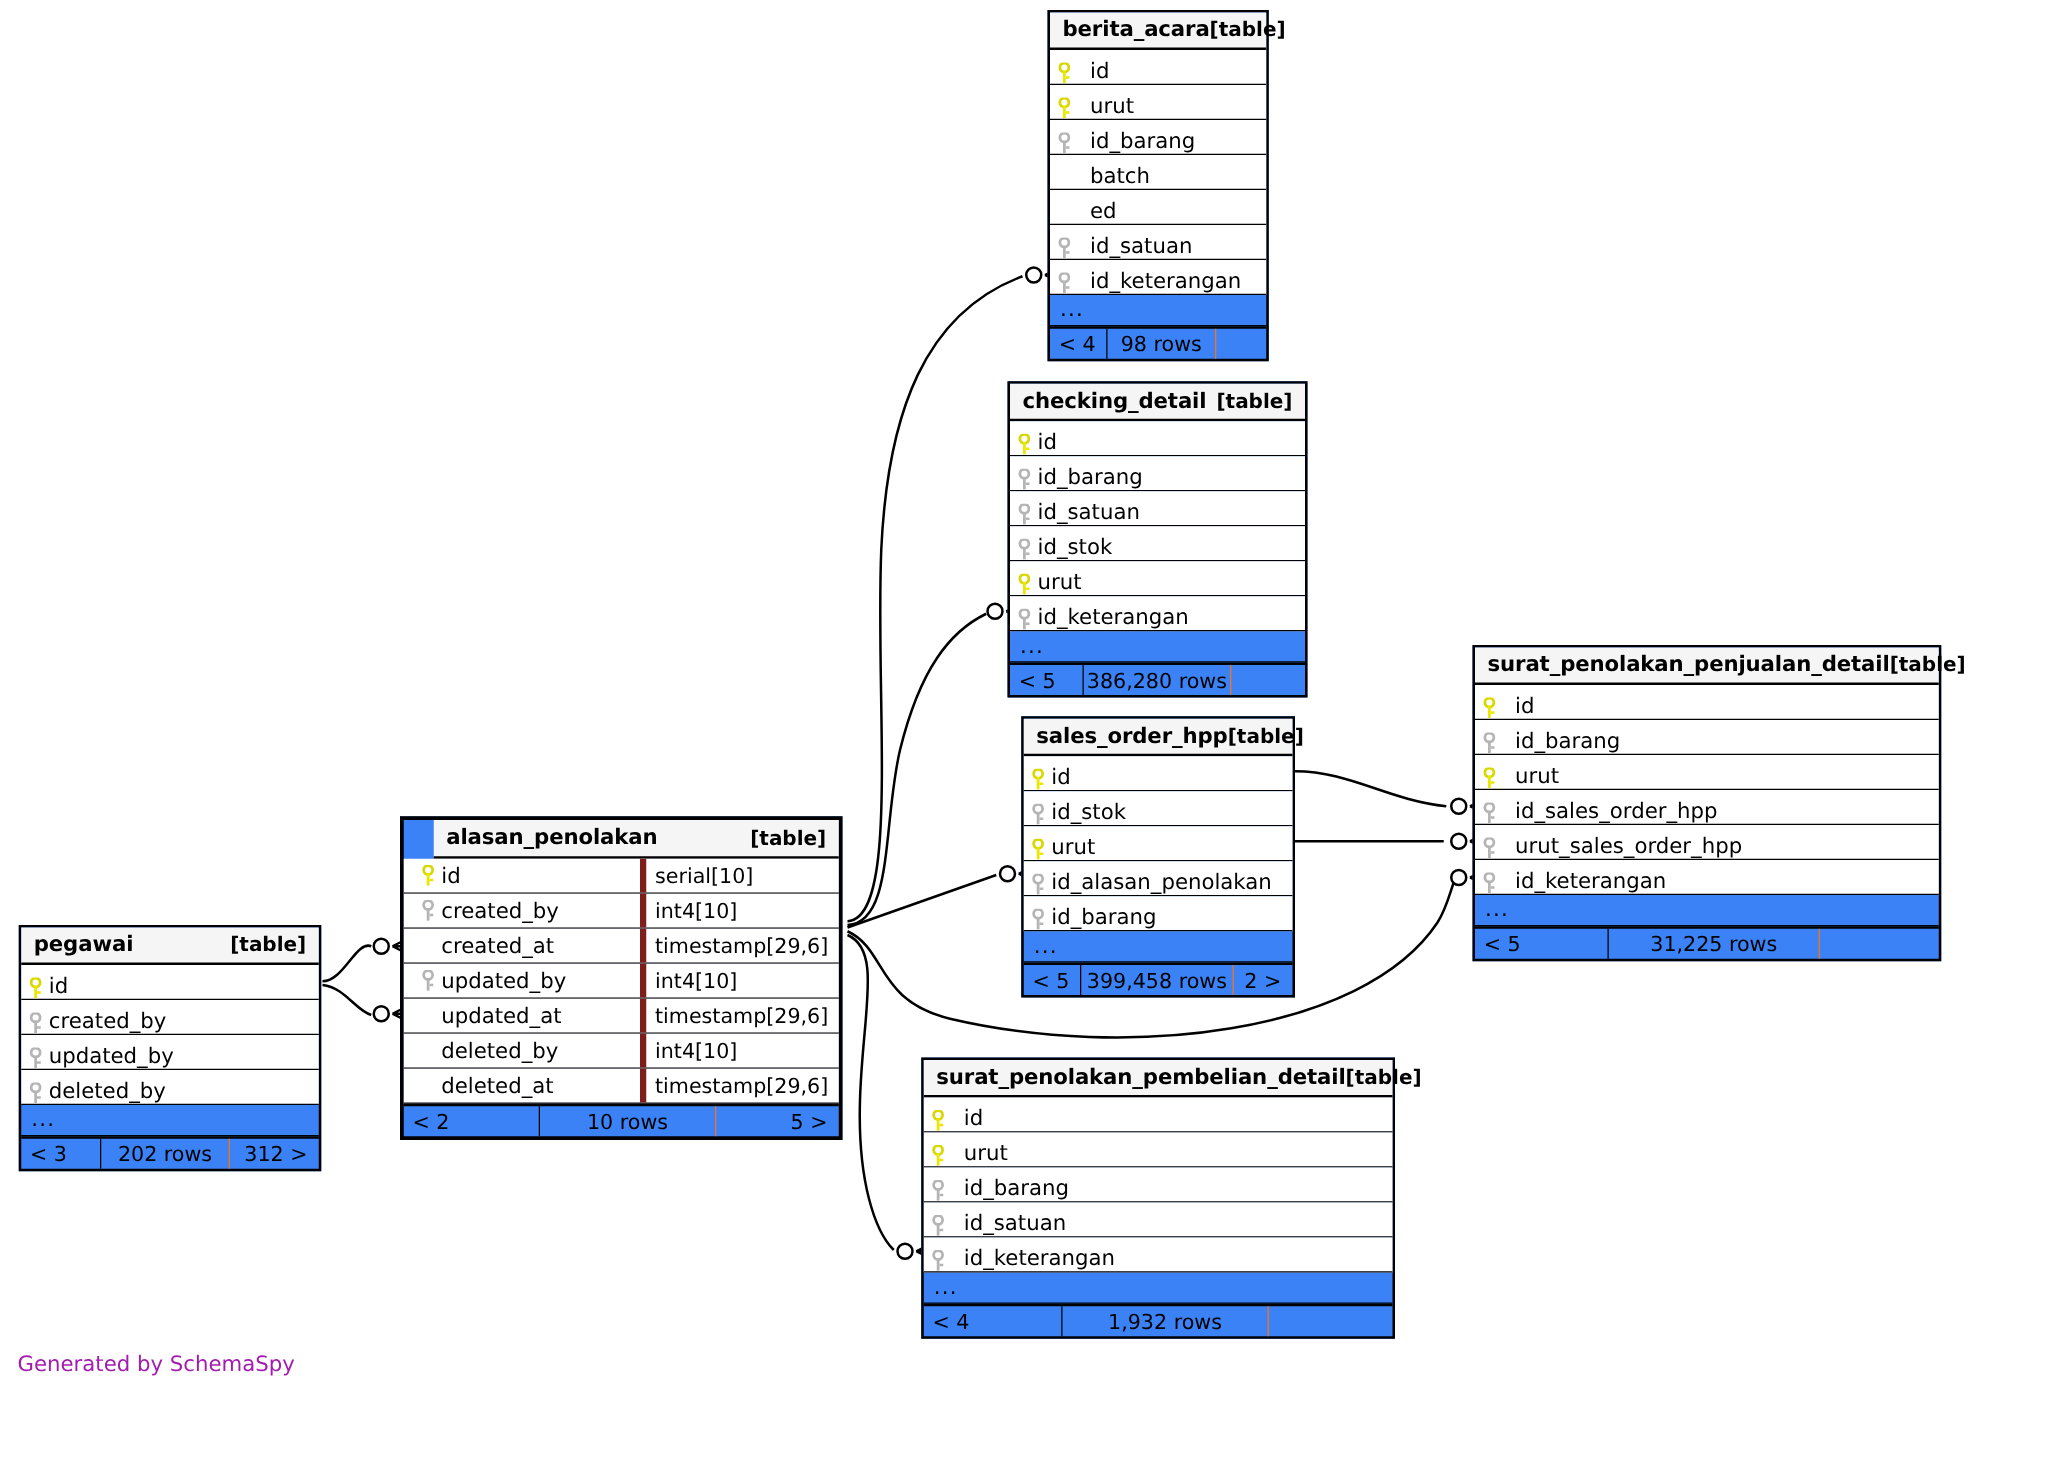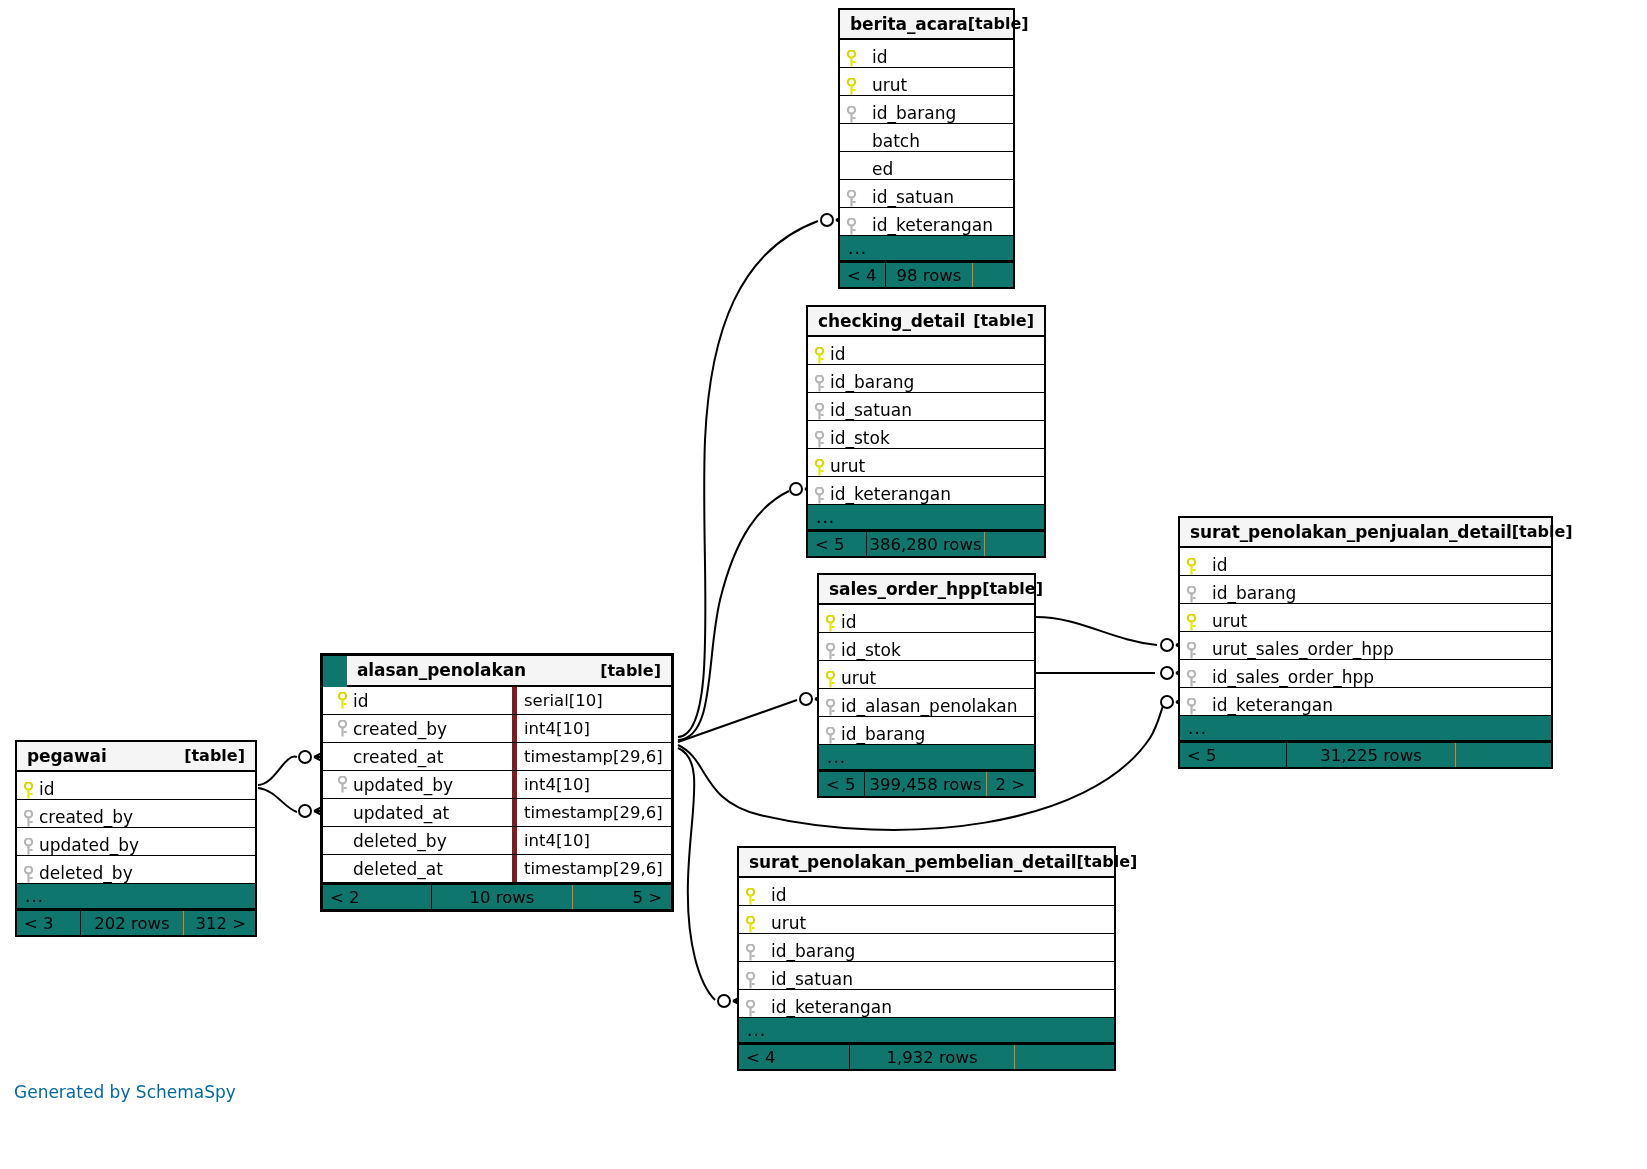--- a/index.html
+++ b/index.html
@@ -22,21 +22,21 @@
   #edges {
     position: absolute;
     left: 0; top: 0;
     width: 1647px;
     height: 1169px;
     pointer-events: none;
   }
   .table-node {
     position: absolute;
     border: 2px solid #000000;
-    background: #0f766e;
+    background: #3b82f6;
     box-sizing: border-box;
     font-size: 17px;
     color: #000000;
   }
   .tbl-title {
     display: flex;
     align-items: center;
     justify-content: space-between;
     background: #f5f5f5;
     border-bottom: 2px solid #000000;
@@ -120,21 +120,21 @@
     justify-content: center;
     border-left: 1px solid #000;
     border-right: 1px solid #f97316;
   }
   .foot-right { justify-content: flex-end; padding-right: 9px; }
   .credit {
     position: absolute;
     left: 14px;
     top: 1082px;
     font-size: 17px;
-    color: #0369a1;
+    color: #a21caf;
   }
   svg.keyicon { display: block; }
 </style>
 </head>
 <body>
 
 <div id="canvas">
 
   <svg id="edges" viewBox="0 0 1647 1169" xmlns="http://www.w3.org/2000/svg">
     <g fill="none" stroke="#000000" stroke-width="2">
@@ -432,31 +432,31 @@
       <span class="colname">urut</span>
     </div>
     <div class="tbl-row indent-extra">
       <span class="keyslot">
         <svg class="keyicon" width="11" height="17" viewBox="0 0 11 17">
             <circle cx="5.5" cy="4" r="3.6" fill="none" stroke="#b5b5b5" stroke-width="2.2"></circle>
             <rect x="4.4" y="6.5" width="2.2" height="10" fill="#b5b5b5"></rect>
             <rect x="6.6" y="11" width="3" height="2" fill="#b5b5b5"></rect>
           </svg>
       </span>
+      <span class="colname">id_sales_order_hpp</span>
+    </div>
+    <div class="tbl-row indent-extra">
+      <span class="keyslot">
+        <svg class="keyicon" width="11" height="17" viewBox="0 0 11 17">
+            <circle cx="5.5" cy="4" r="3.6" fill="none" stroke="#b5b5b5" stroke-width="2.2"></circle>
+            <rect x="4.4" y="6.5" width="2.2" height="10" fill="#b5b5b5"></rect>
+            <rect x="6.6" y="11" width="3" height="2" fill="#b5b5b5"></rect>
+          </svg>
+      </span>
       <span class="colname">urut_sales_order_hpp</span>
-    </div>
-    <div class="tbl-row indent-extra">
-      <span class="keyslot">
-        <svg class="keyicon" width="11" height="17" viewBox="0 0 11 17">
-            <circle cx="5.5" cy="4" r="3.6" fill="none" stroke="#b5b5b5" stroke-width="2.2"></circle>
-            <rect x="4.4" y="6.5" width="2.2" height="10" fill="#b5b5b5"></rect>
-            <rect x="6.6" y="11" width="3" height="2" fill="#b5b5b5"></rect>
-          </svg>
-      </span>
-      <span class="colname">id_sales_order_hpp</span>
     </div>
     <div class="tbl-row indent-extra">
       <span class="keyslot">
         <svg class="keyicon" width="11" height="17" viewBox="0 0 11 17">
             <circle cx="5.5" cy="4" r="3.6" fill="none" stroke="#b5b5b5" stroke-width="2.2"></circle>
             <rect x="4.4" y="6.5" width="2.2" height="10" fill="#b5b5b5"></rect>
             <rect x="6.6" y="11" width="3" height="2" fill="#b5b5b5"></rect>
           </svg>
       </span>
       <span class="colname">id_keterangan</span>

